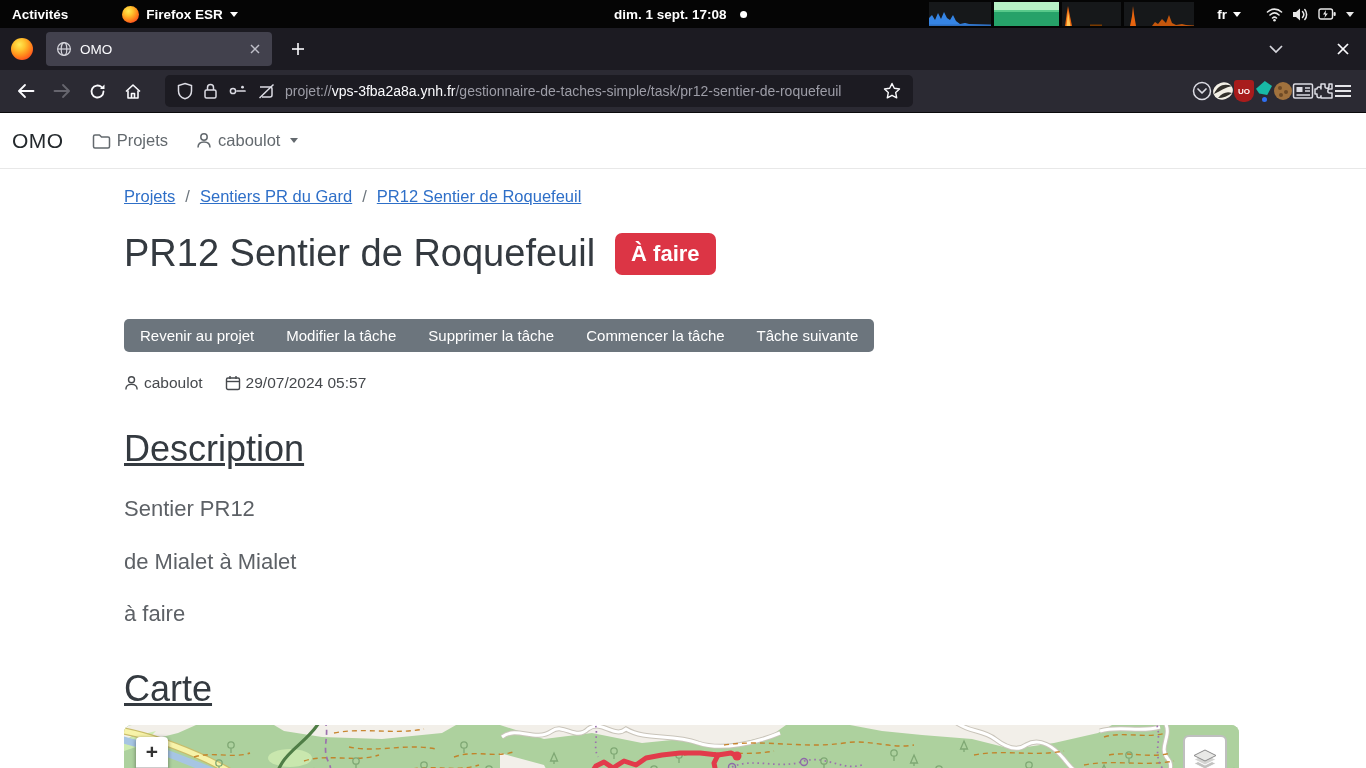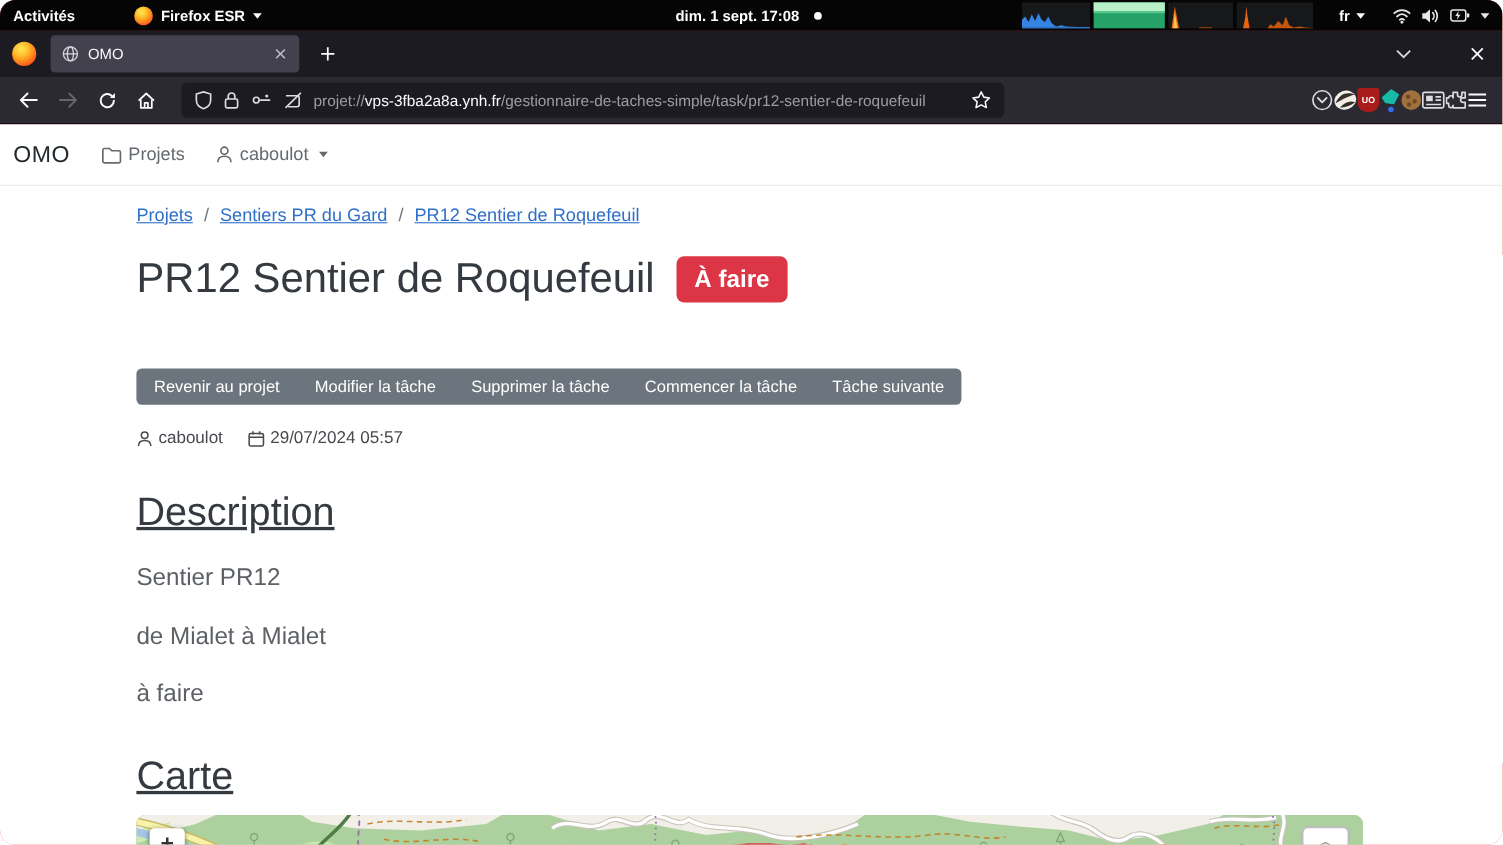--- a/index.html
+++ b/index.html
@@ -1,18 +1,18 @@
 <!DOCTYPE html>
 <html><head>
 <meta charset="utf-8">
 <style>
   * { box-sizing: border-box; margin: 0; padding: 0; }
   html,body { width:1366px; height:768px; overflow:hidden; background:#fff;
               font-family:"Liberation Sans","DejaVu Sans",sans-serif; }
-  .screen { position:relative; width:1366px; height:768px; overflow:hidden; background:#ef4444;border-radius:14px; }
+  .screen { position:relative; width:1366px; height:768px; overflow:hidden; background:#c4b5fd; }
 
   
   .gnome-bar { height:28px; background:#050505; color:#fff; display:flex; align-items:center;
                font-size:13.5px; position:relative; }
   .gb-activities { margin-left:12px; background:none; border:none; color:#fff; font:inherit;
                    font-weight:600; cursor:pointer; }
   .gb-appmenu { display:flex; align-items:center; gap:7px; margin-left:54px; font-weight:600; cursor:pointer; }
   .ff-logo { width:17px; height:17px; border-radius:50%;
              background:radial-gradient(circle at 38% 30%, #ffe955 0%, #ffc32e 28%, #ff8a1b 55%, #ff4e1f 80%, #d6354a 100%); }
   .caret { width:0; height:0; border-left:4px solid transparent; border-right:4px solid transparent;
@@ -69,21 +69,21 @@
 
   .container { margin-left:124px; width:1115px; }
   .breadcrumb { margin-top:18px; font-size:16.5px; color:#6c757d; display:flex; gap:10px; align-items:baseline; }
   .breadcrumb a { color:#2e6fc8; text-decoration:underline; cursor:pointer; }
 
   .title-row { margin-top:26px; display:flex; align-items:center; gap:20px; }
   h1.task-title { font-size:38px; font-weight:500; color:#343a40; }
   .badge { background:#dc3545; color:#fff; font-size:22px; font-weight:700; padding:10px 16px;
            border-radius:7px; line-height:1; }
 
-  .btn-group { margin-top:60px; display:inline-flex; background:#6c757d; border-radius:5px; overflow:hidden; }
+  .btn-group { margin-top:44px; display:inline-flex; background:#6c757d; border-radius:5px; overflow:hidden; }
   .btn-group button { background:transparent; border:none; color:#fff; font:inherit; font-size:15px;
                       padding:8px 16px; cursor:pointer; }
 
   .meta { margin-top:22px; display:flex; align-items:center; gap:22px; color:#46494d; font-size:15.5px; }
   .meta-item { display:flex; align-items:center; gap:5px; }
   .meta-item svg { display:block; }
 
   h2.section { font-size:36px; font-weight:500; color:#343a40; margin-top:36px;text-decoration:underline; }
   .desc p { margin-top:25px; font-size:22px; line-height:1.25; color:#5d6166; }
   h2.section.carte { margin-top:40px; }

